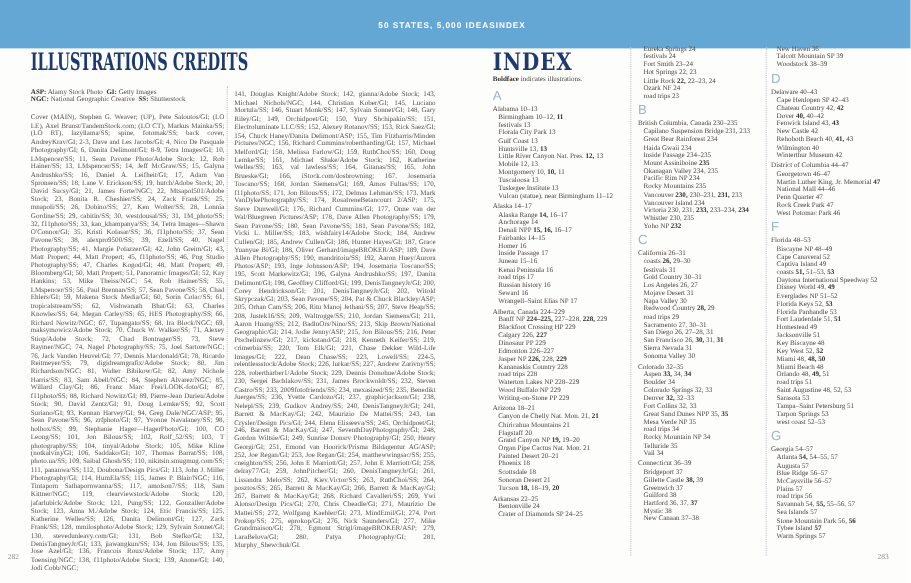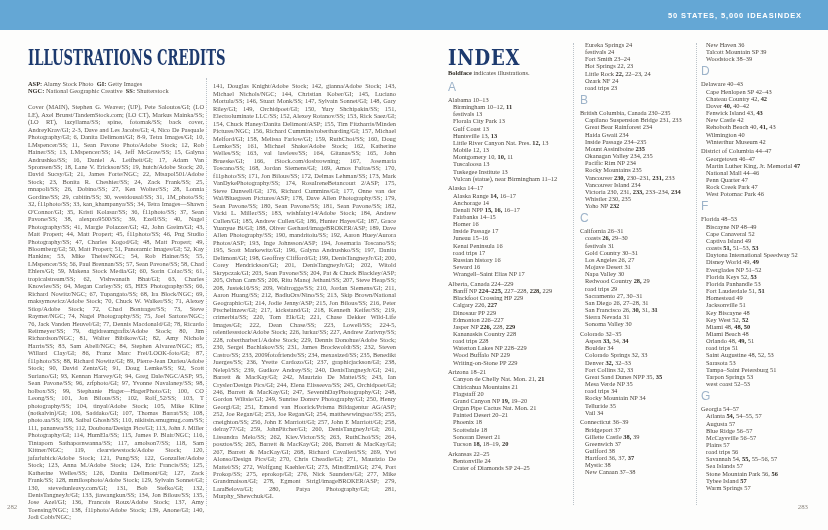--- a/index.html
+++ b/index.html
@@ -1,20 +1,20 @@
 <!DOCTYPE html>
 <html><head>
 <meta charset="utf-8">
 <style>
   html,body{margin:0;padding:0;background:#ffffff;}
   #sheet{position:relative;width:828px;height:530px;background:#fdfdfc;overflow:hidden;
          font-family:"Liberation Serif",serif;}
   
-  #topbar{position:absolute;left:0;top:0;width:828px;height:30px;background:#64a7d5;
-          display:flex;align-items:center;justify-content:flex-end;
+  #topbar{position:absolute;left:0;top:0;width:828px;height:44px;background:#64a7d5;
+          display:flex;align-items:center;justify-content:center;
           font-family:"Liberation Sans",sans-serif;font-weight:bold;color:#ffffff;
           font-size:7.5px;letter-spacing:0.9px;}
   #topbar .hl{padding-left:20px;}
   #topbar .hr{padding-right:26px;}
   
   .big-title{position:absolute;margin:0;font-family:"DejaVu Serif",serif;font-weight:bold;
              color:#1d3a6e;font-size:22px;white-space:nowrap;transform-origin:left top;}
   #credits-title{left:28px;top:44px;transform:scaleX(0.60);letter-spacing:0px;}
   #index-title{left:448px;top:44px;transform:scaleX(0.82);letter-spacing:1px;}
   

